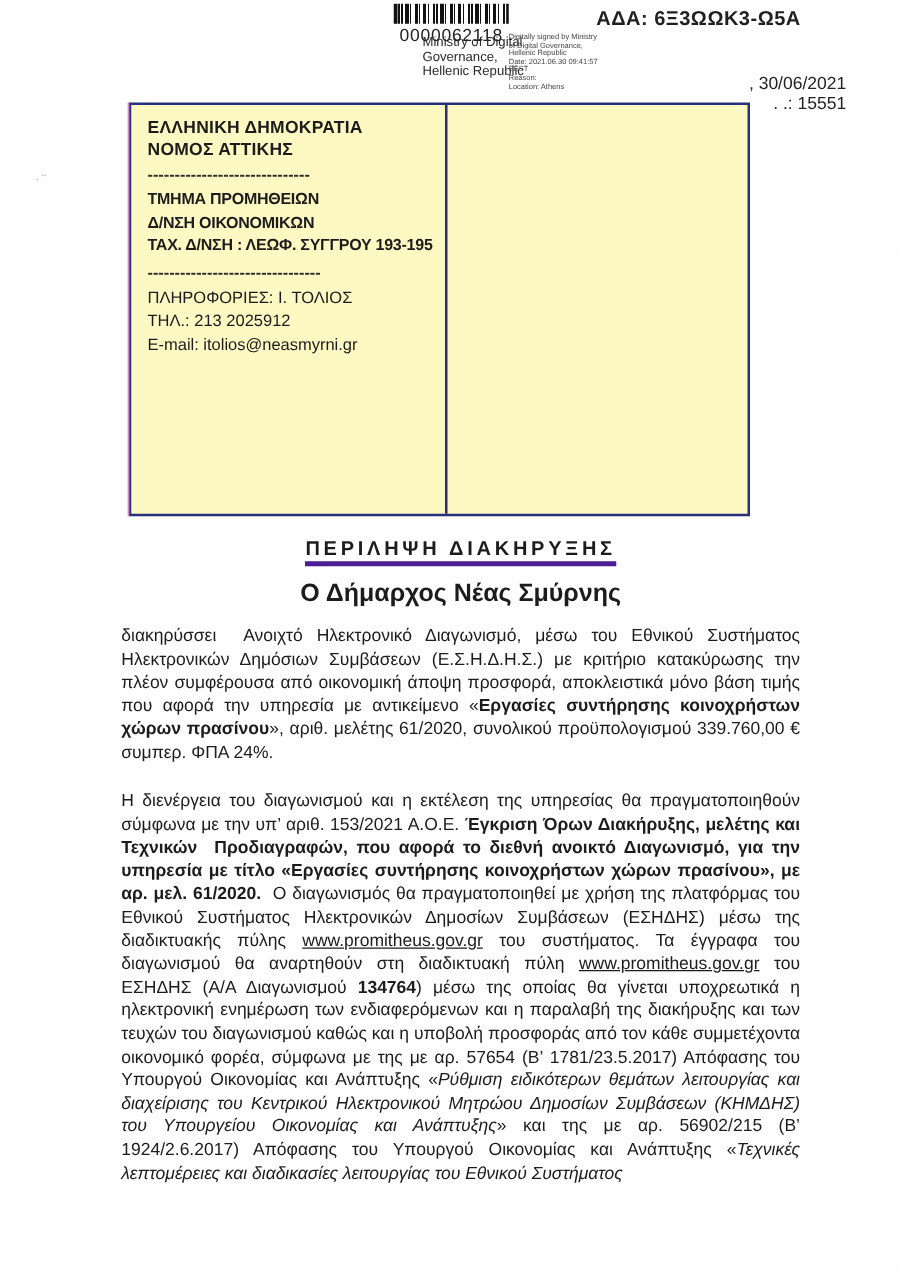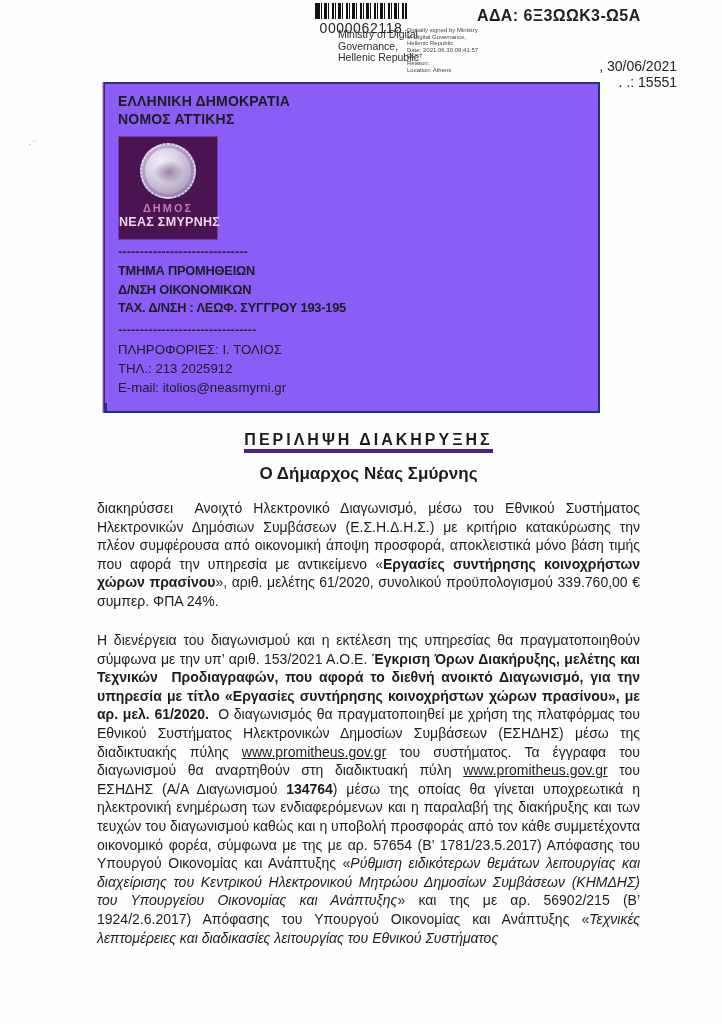--- a/index.html
+++ b/index.html
@@ -28,21 +28,21 @@
   }
   .barcode-num{font-size:14px;letter-spacing:.6px;color:#222;margin-top:1px;}
   .ministry{position:absolute;left:338px;top:29px;font-size:10.5px;line-height:11.5px;font-weight:500;color:#2b2b2b;}
   .sig{position:absolute;left:407px;top:27px;width:78px;font-size:6px;line-height:6.6px;color:#454545;}
   .ada{position:absolute;left:477px;top:7px;font-size:16px;font-weight:600;letter-spacing:.4px;color:#1f1f1f;}
   .protocol{position:absolute;right:45px;top:58px;text-align:right;font-size:14px;line-height:16px;font-weight:500;color:#222;}
   .scan-mark{position:absolute;left:28px;top:138px;font-size:11px;color:#b5b0ae;letter-spacing:1px;transform:rotate(8deg);}
   
   .lh-box{
     position:absolute;left:103px;top:82px;width:497px;height:331px;
-    border:2.5px solid var(--border-navy);display:flex;background:#8b5cf6;flex-direction:column;
+    border:2.5px solid var(--border-navy);display:flex;background:#fef9c3;
   }
   .lh-box::before{content:"";position:absolute;left:-3px;top:-2px;bottom:-2px;width:1.5px;background:rgba(207,94,168,.55);}
   .lh-left{width:251px;padding:9px 2px 6px 13px;}
   .lh-right{flex:1;border-left:2.5px solid var(--border-navy);}
   .lh-state{font-size:14px;font-weight:700;line-height:17.5px;letter-spacing:.2px;white-space:nowrap;}
   .logo{
     width:98px;height:102px;background:var(--logo-purple);
     margin:9px 0 6px 1px;padding-top:3px;text-align:center;
     box-shadow:0 0 0 1px rgba(74,20,83,.4);
   }
@@ -57,21 +57,21 @@
     background:radial-gradient(ellipse at 50% 55%,rgba(95,62,115,.55),rgba(95,62,115,0) 68%);
   }
   .logo-line1{font-size:11px;font-weight:600;letter-spacing:2px;color:var(--logo-pink);line-height:13px;}
   .logo-line2{font-size:12.5px;font-weight:800;letter-spacing:.3px;color:var(--logo-light-pink);line-height:14px;white-space:nowrap;}
   .dashes{font-size:13px;font-weight:700;color:#2b2b2b;line-height:13px;margin:5px 0 4px;white-space:nowrap;overflow:hidden;width:175px;}
   .dept{font-size:12.8px;font-weight:700;line-height:18.6px;letter-spacing:-.2px;white-space:nowrap;}
   .contact{font-size:13.2px;line-height:19px;white-space:nowrap;}
   
   .title{position:absolute;left:97px;top:431px;width:543px;text-align:center;}
   .title span{font-size:16px;font-weight:700;letter-spacing:3px;border-bottom:4px solid #4c1d95;padding-bottom:1px;}
-  .subtitle{position:absolute;left:97px;top:464px;width:543px;text-align:center;font-size:17px;font-weight:700;}
+  .subtitle{position:absolute;left:97px;top:464px;width:543px;text-align:center;font-size:20px;font-weight:700;}
   
   .para{position:absolute;left:97px;width:543px;text-align:justify;font-size:14px;line-height:18.6px;color:var(--text-color);}
   .p1{top:499px;}
   .p2{top:631px;}
   .b{font-weight:700;}
   .i{font-style:italic;}
   .u{text-decoration:underline;}
 </style>
 </head>
 <body>
@@ -106,25 +106,20 @@
   <div class="protocol">
     <div>, 30/06/2021</div>
     <div>. .: 15551</div>
   </div>
 
   <div class="lh-box">
     <div class="lh-left">
       <div class="lh-state">ΕΛΛΗΝΙΚΗ ΔΗΜΟΚΡΑΤΙΑ</div>
       <div class="lh-state">ΝΟΜΟΣ ΑΤΤΙΚΗΣ</div>
 
-      <div class="logo">
-        <div class="coin"></div>
-        <div class="logo-line1">ΔΗΜΟΣ</div>
-        <div class="logo-line2">ΝΕΑΣ ΣΜΥΡΝΗΣ</div>
-      </div>
 
       <div class="dashes">------------------------------</div>
 
       <div class="dept">ΤΜΗΜΑ ΠΡΟΜΗΘΕΙΩΝ</div>
       <div class="dept">Δ/ΝΣΗ ΟΙΚΟΝΟΜΙΚΩΝ</div>
       <div class="dept">ΤΑΧ. Δ/ΝΣΗ : ΛΕΩΦ. ΣΥΓΓΡΟΥ 193-195</div>
 
       <div class="dashes">--------------------------------</div>
 
       <div class="contact">ΠΛΗΡΟΦΟΡΙΕΣ: Ι. ΤΟΛΙΟΣ</div>

